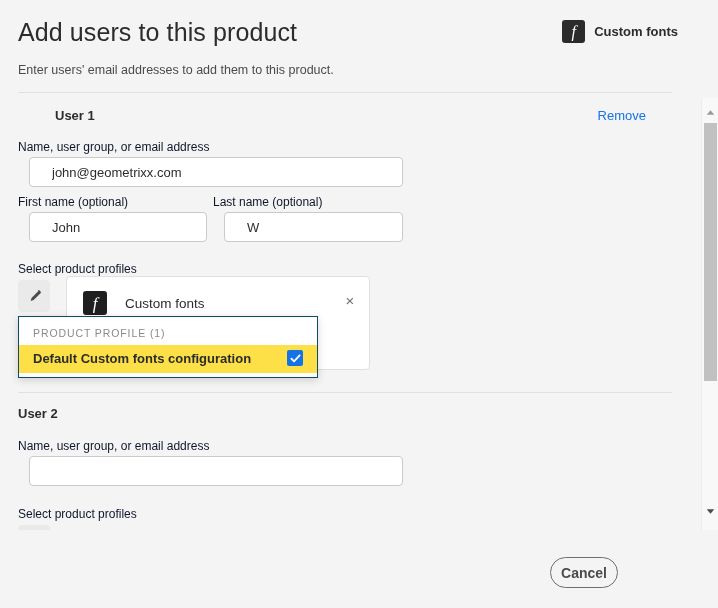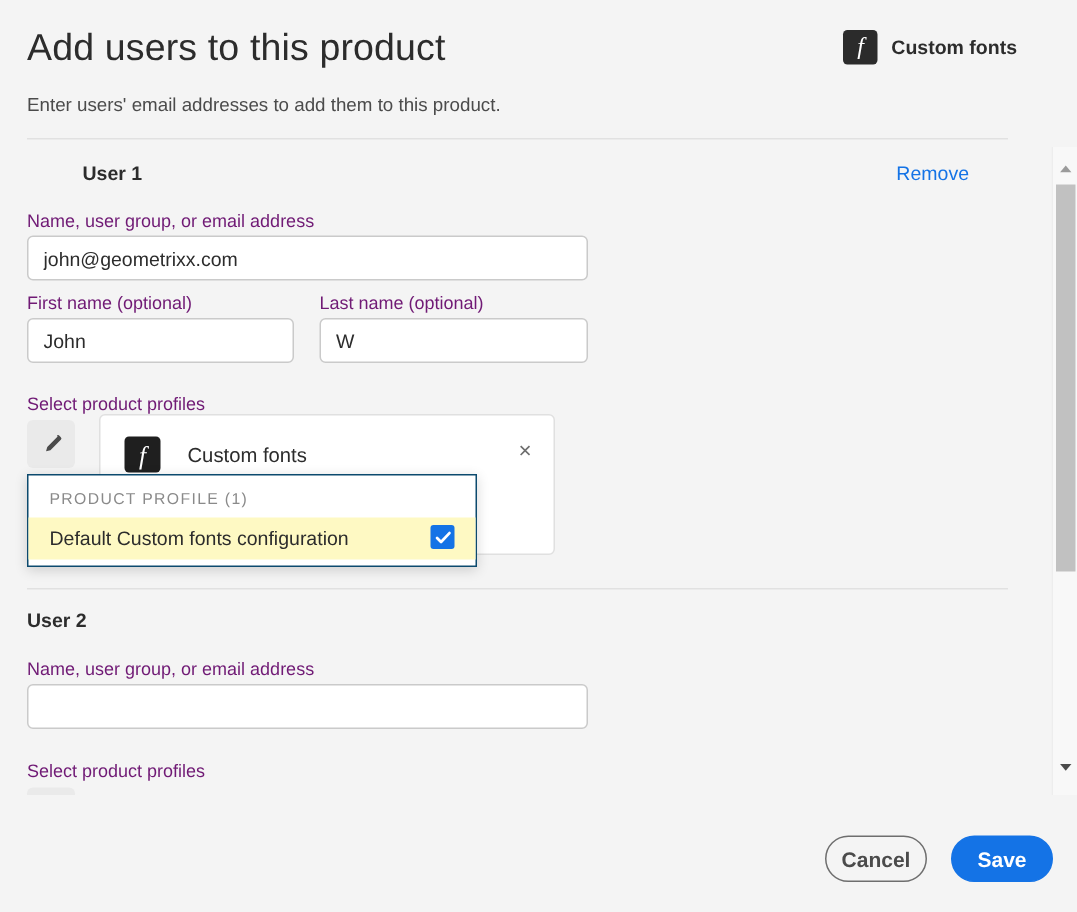--- a/index.html
+++ b/index.html
@@ -89,43 +89,44 @@
   .section-title {
     position: absolute;
     font-size: 13px;
     font-weight: 700;
     color: #2c2c2c;
     white-space: nowrap;
   }
   .field-label {
     position: absolute;
     font-size: 12px;
-    color: #701a75;
+    color: #0f172a;
     white-space: nowrap;
   }
   .remove-link {
     position: absolute;
     font-size: 13px;
     color: #1473e6;
     cursor: pointer;
     white-space: nowrap;
     padding-left: 24px;
   }
   .text-input {
     position: absolute;
     box-sizing: border-box;
     height: 30px;
     background: #ffffff;
     border: 1px solid #cacaca;
     border-radius: 4px;
     font-family: "Liberation Sans", sans-serif;
     font-size: 13px;
     color: #2c2c2c;
-    padding: 0 10px;
+    padding: 0 22px;
     outline: none;
+    margin-left: 11px;
   }
   .text-input::placeholder { color: #959595; }
 
   
   .pencil-btn {
     position: absolute;
     width: 32px; height: 32px;
     background: #eaeaea;
     border: none;
     border-radius: 4px;
@@ -195,22 +196,23 @@
     font-weight: 400;
     letter-spacing: 0.9px;
     color: #8a8a8a;
     white-space: nowrap;
   }
   .dropdown-option {
     position: absolute;
     left: 0; top: 28px;
     width: 100%;
     height: 28px;
-    background: #fef9c3;
-    cursor: pointer;
+    background: #fde047;
+    cursor: pointer;
+    font-weight: bold;
   }
   .dropdown-option-label {
     position: absolute;
     left: 14px; top: 6px;
     font-size: 13px;
     color: #2c2c2c;
     white-space: nowrap;
   }
   .checkbox {
     position: absolute;
@@ -375,14 +377,13 @@
   <div class="sb-thumb"></div>
   <div class="sb-arrow down">
     <svg width="9" height="7" viewBox="0 0 10 7">
       <path d="M5 6 L0.8 1 L9.2 1 Z" fill="#4b4b4b"></path>
     </svg>
   </div>
 </div>
 
 <div class="footer">
   <button class="btn btn-cancel">Cancel</button>
-  <button class="btn btn-save">Save</button>
 </div>
 
 </body></html>

